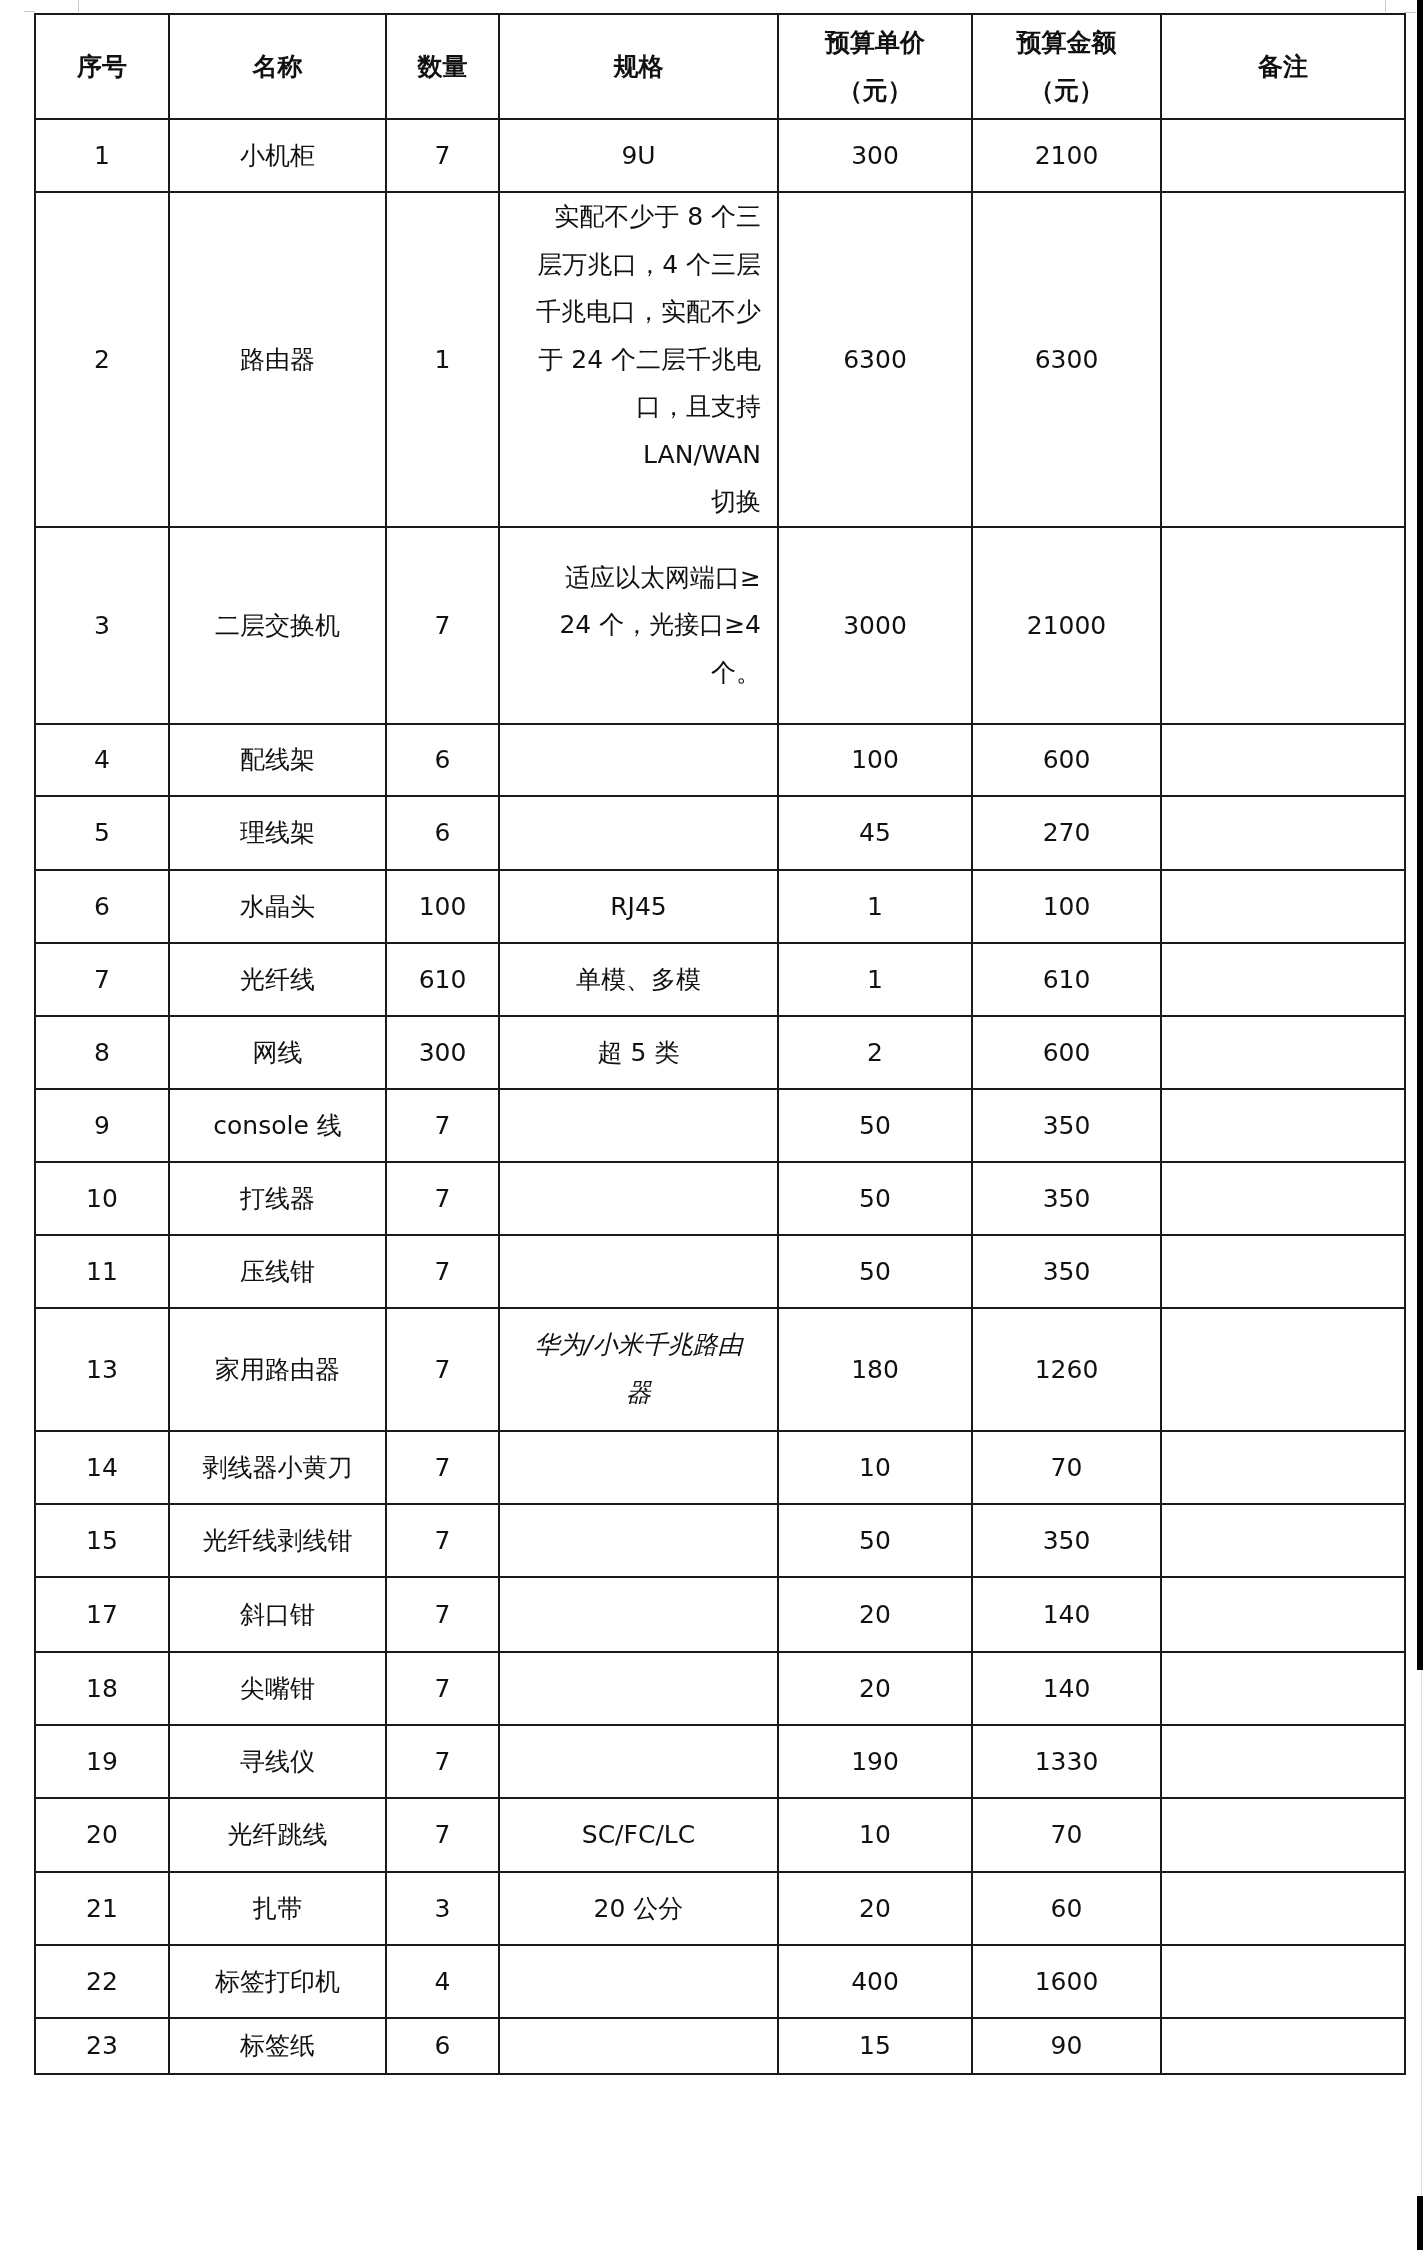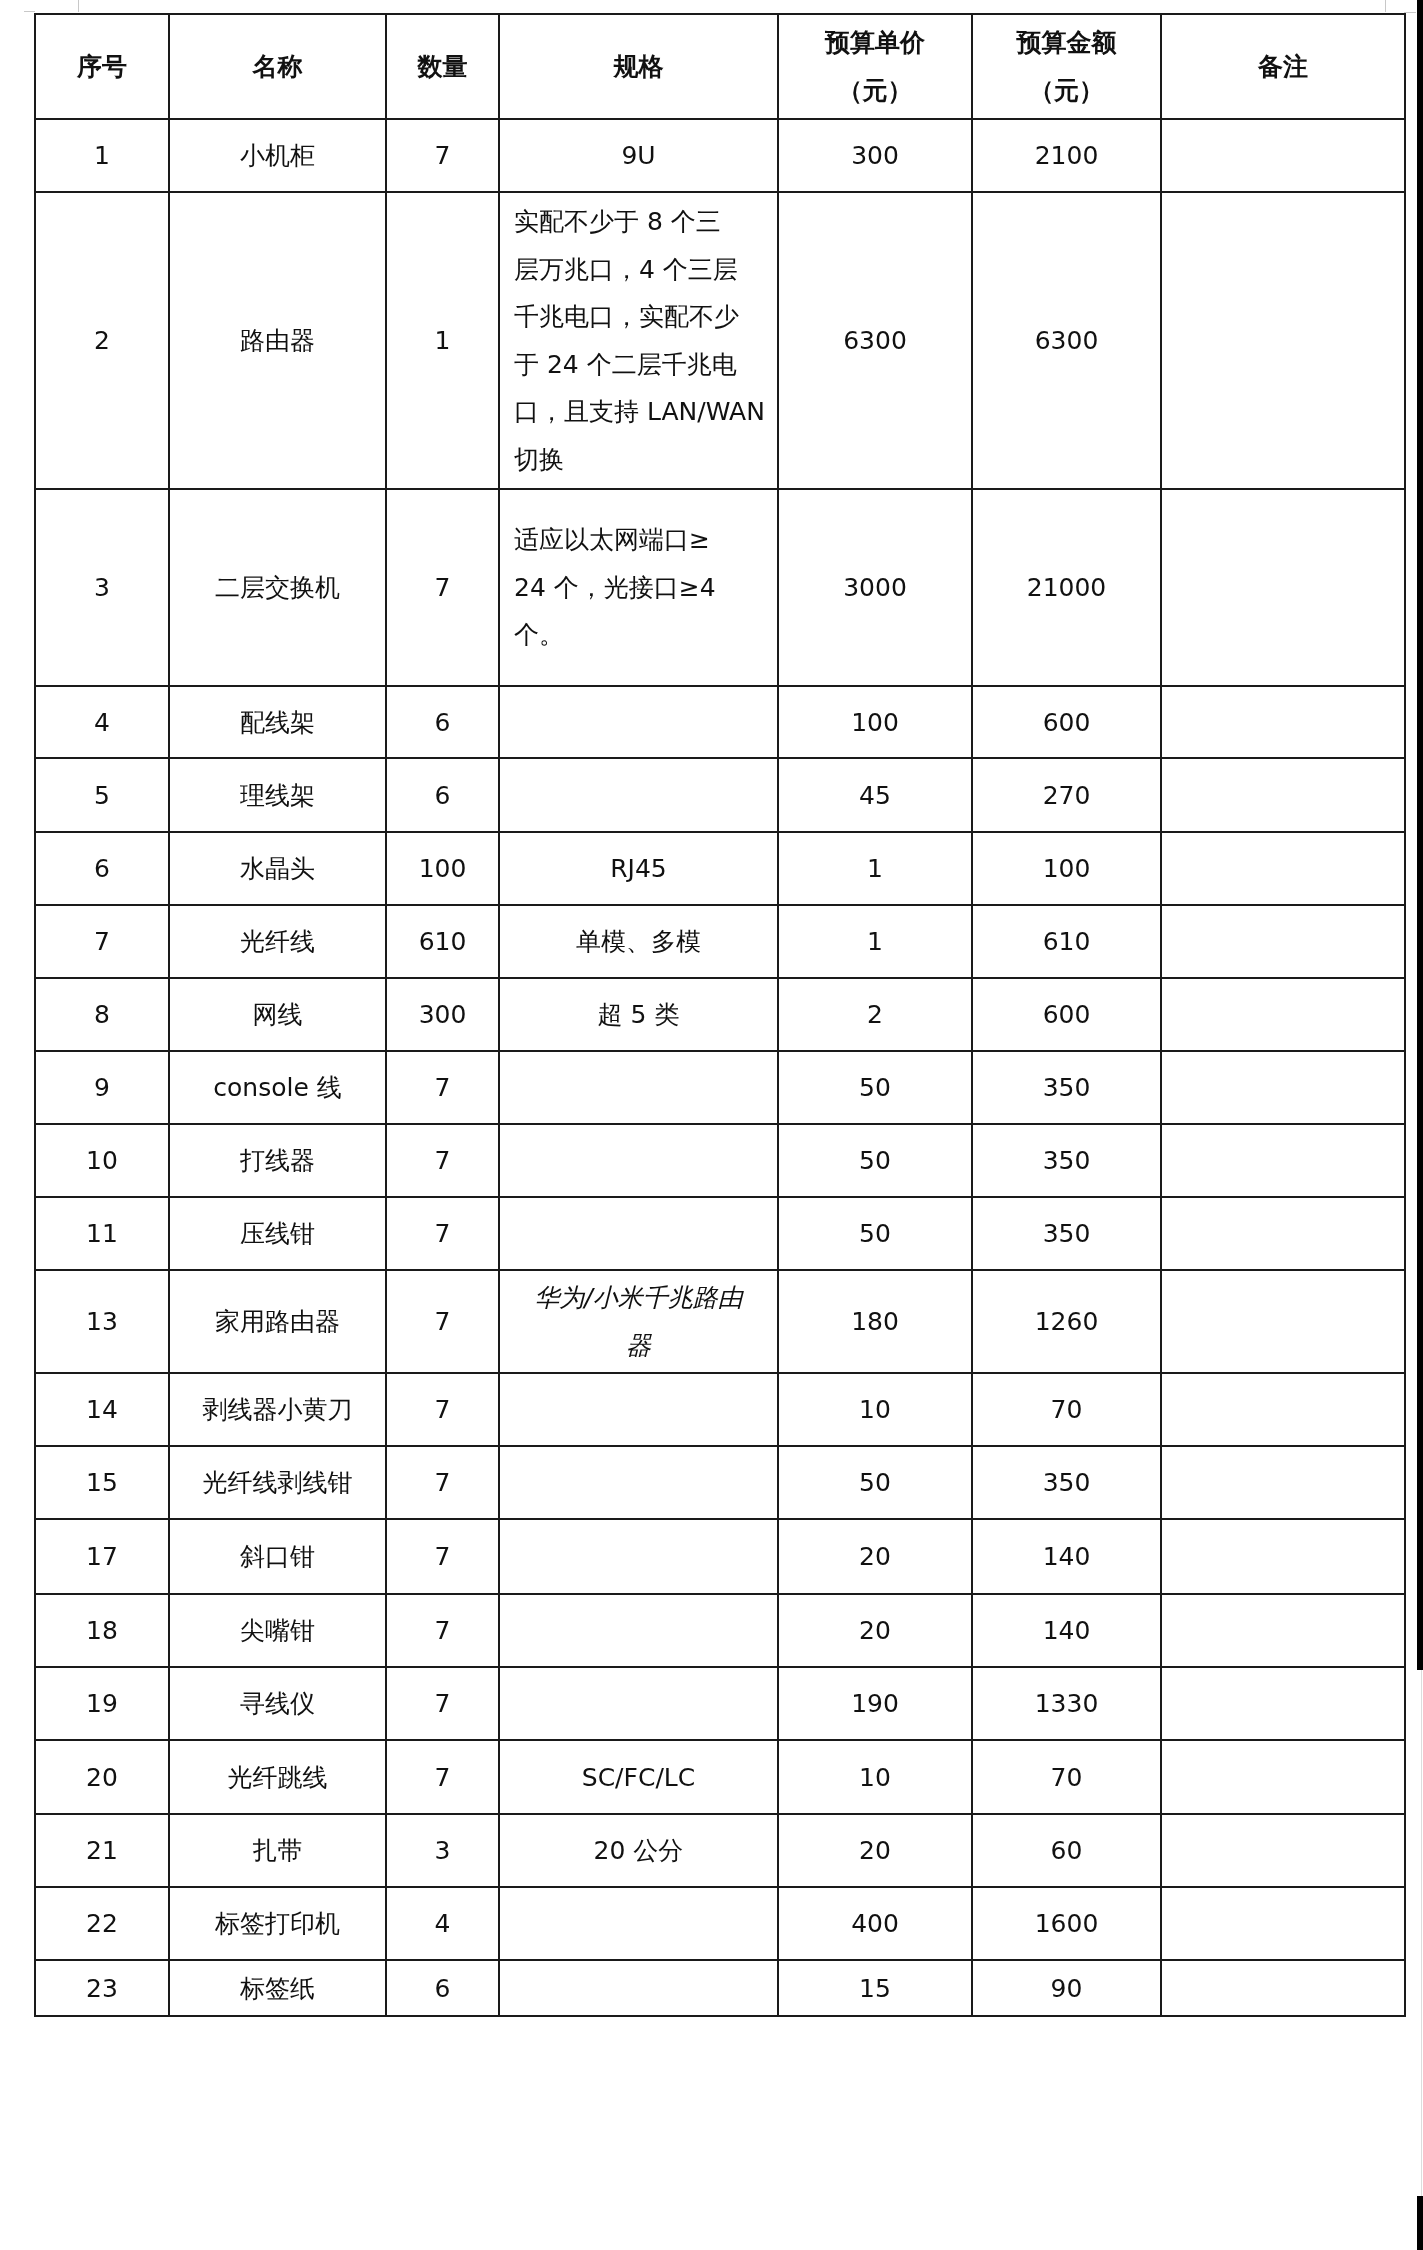--- a/index.html
+++ b/index.html
@@ -47,23 +47,23 @@
     font-size: 25px;
     font-weight: normal;
     line-height: 47px;
   }
   table.budget th {
     font-weight: bold;
     font-size: 25px;
     line-height: 48px;
   }
   table.budget td.spec-multi {
-    text-align: left;
+    text-align: right;
     padding-left: 14px;
-    padding-right: 3px;
+    padding-right: 16px;
     line-height: 47.5px;
   }
   table.budget td.spec-wrap {
     line-height: 48px;
     padding: 0 10px;
     font-style: italic;
   }
 </style>
 </head>
 <body>
@@ -207,21 +207,21 @@
       </tr>
       <tr style="height: 73px;">
         <td>11</td>
         <td>压线钳</td>
         <td>7</td>
         <td></td>
         <td>50</td>
         <td>350</td>
         <td></td>
       </tr>
-      <tr style="height: 103px;">
+      <tr style="height: 123px;">
         <td>13</td>
         <td>家用路由器</td>
         <td>7</td>
         <td class="spec-wrap">
           <div style="text-align: center;">华为/小米千兆路由</div>
           <div style="text-align: center;">器</div>
         </td>
         <td>180</td>
         <td>1260</td>
         <td></td>

